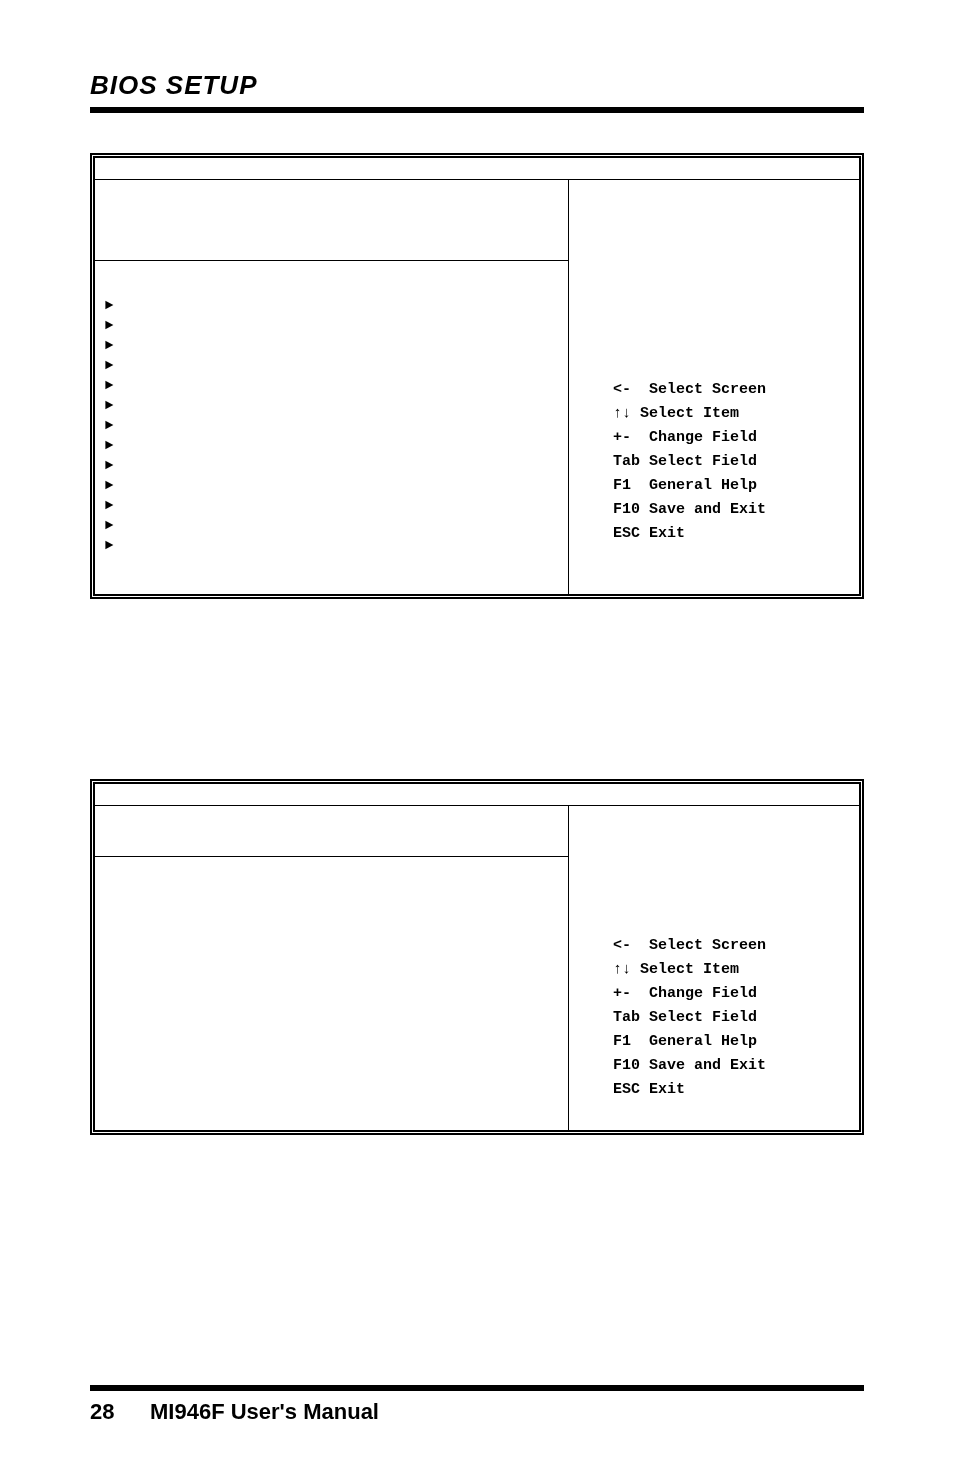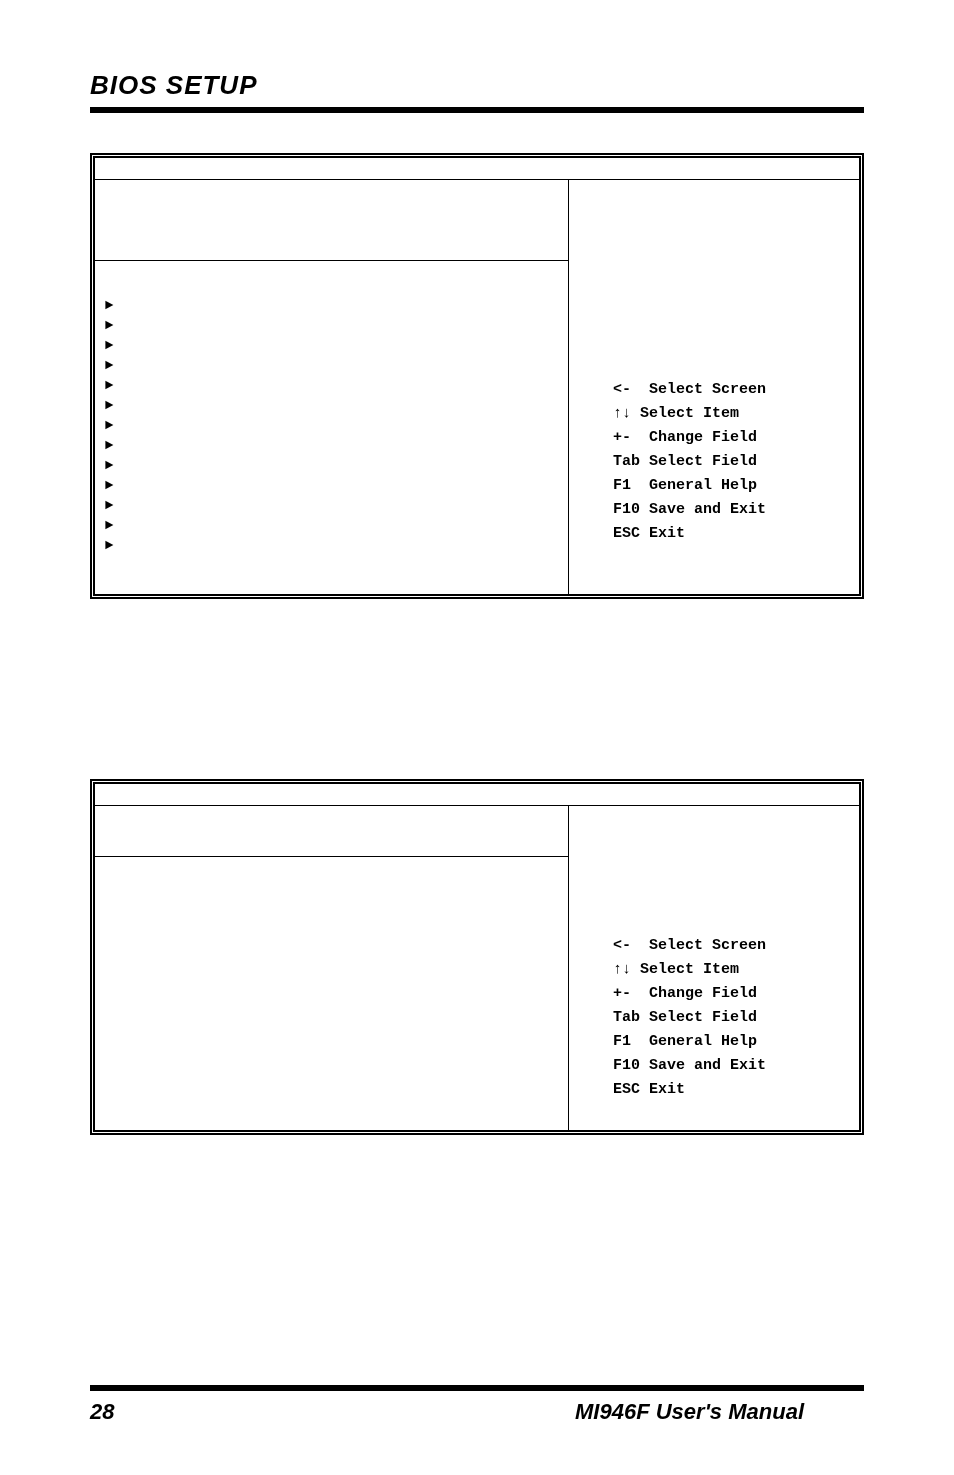--- a/index.html
+++ b/index.html
@@ -96,29 +96,28 @@
   }
   .footer-rule {
     border: none;
     border-top: 6px solid #000;
     margin-bottom: 8px;
   }
   .footer-row {
     display: flex;
     font-family: Arial, Helvetica, sans-serif;
     font-weight: bold;
-    font-style: italic;
     font-size: 22px;
   }
   .page-num {
     width: 60px;
   }
   .footer-title {
     flex: 1;
-    text-align: right;
+    text-align: left;
   }
 </style>
 </head>
 <body>
 
 <div class="page">
   <div class="header">BIOS SETUP</div>
   <hr class="header-rule">
 
   <div class="bios-box">

